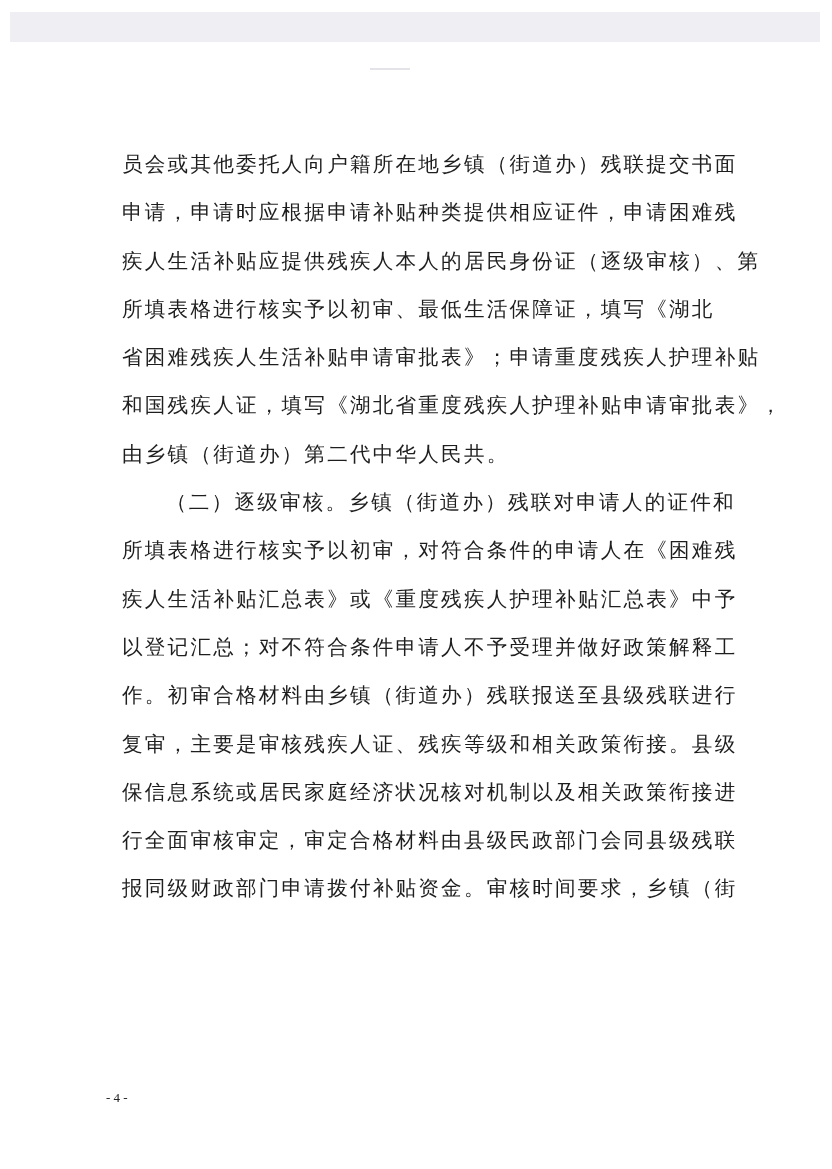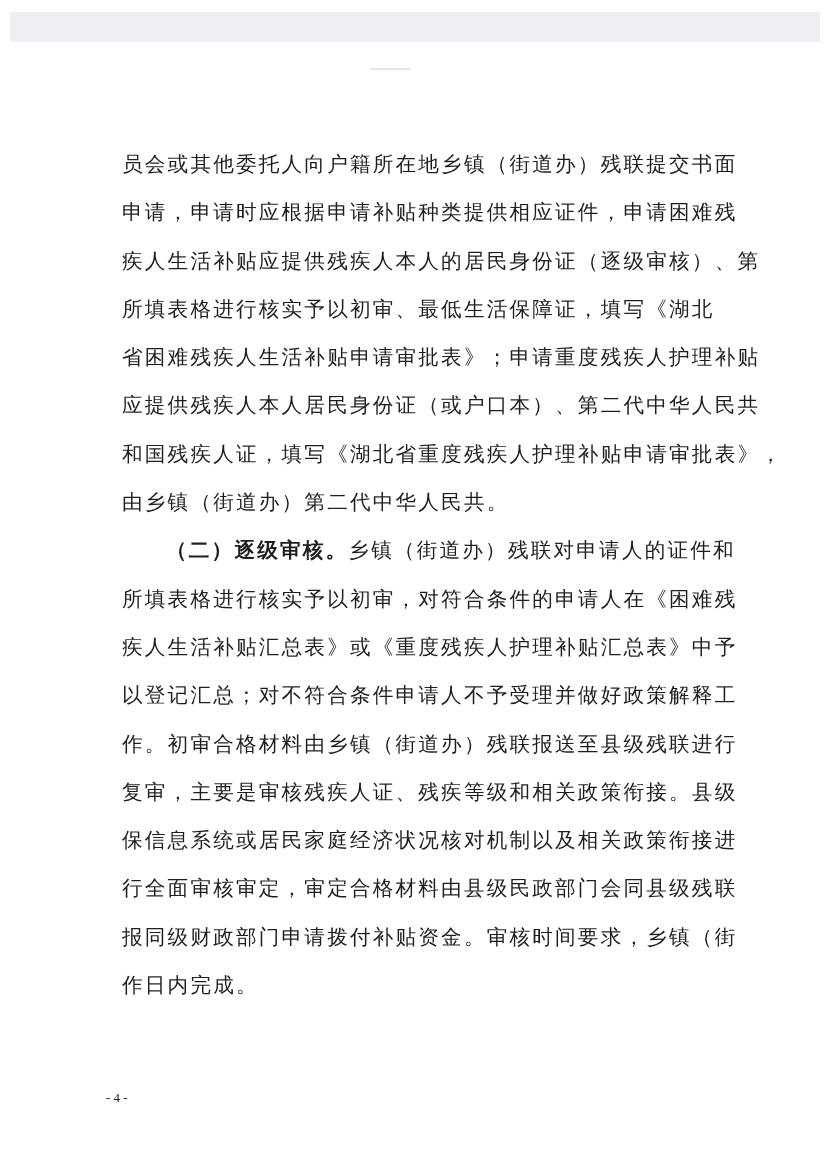--- a/index.html
+++ b/index.html
@@ -34,21 +34,21 @@
       line-height: 48.3px;
       font-size: 20.6px;
       letter-spacing: 2.2px;
       white-space: nowrap;
       overflow: visible;
     }
     .line.indent {
       padding-left: 44px;
     }
     .bold {
-      font-weight: bold;
+      font-weight: normal;
     }
     .page-number {
       position: absolute;
       left: 106px;
       top: 1090px;
       font-family: "Liberation Serif", serif;
       font-size: 13px;
       color: #222;
     }
     .scan-mark {
@@ -67,32 +67,30 @@
 <div class="scan-band"></div>
 <div class="scan-mark"></div>
 
 <div class="page-text">
   <div>
     <div class="line">员会或其他委托人向户籍所在地乡镇（街道办）残联提交书面</div>
     <div class="line">申请，申请时应根据申请补贴种类提供相应证件，申请困难残</div>
     <div class="line">疾人生活补贴应提供残疾人本人的居民身份证（逐级审核）、第</div>
     <div class="line">所填表格进行核实予以初审、最低生活保障证，填写《湖北</div>
     <div class="line">省困难残疾人生活补贴申请审批表》；申请重度残疾人护理补贴</div>
-    <div class="line">应提供残疾人本人居民身份证（或户口本）、第二代中华人民共</div>
     <div class="line">和国残疾人证，填写《湖北省重度残疾人护理补贴申请审批表》，</div>
     <div class="line">由乡镇（街道办）第二代中华人民共。</div>
   </div>
 
   <div>
     <div class="line indent"><span class="bold">（二）逐级审核。</span><span>乡镇（街道办）残联对申请人的证件和</span></div>
     <div class="line">所填表格进行核实予以初审，对符合条件的申请人在《困难残</div>
     <div class="line">疾人生活补贴汇总表》或《重度残疾人护理补贴汇总表》中予</div>
     <div class="line">以登记汇总；对不符合条件申请人不予受理并做好政策解释工</div>
     <div class="line">作。初审合格材料由乡镇（街道办）残联报送至县级残联进行</div>
     <div class="line">复审，主要是审核残疾人证、残疾等级和相关政策衔接。县级</div>
     <div class="line">保信息系统或居民家庭经济状况核对机制以及相关政策衔接进</div>
     <div class="line">行全面审核审定，审定合格材料由县级民政部门会同县级残联</div>
     <div class="line">报同级财政部门申请拨付补贴资金。审核时间要求，乡镇（街</div>
-    <div class="line">作日内完成。</div>
   </div>
 </div>
 
 <div class="page-number">- 4 -</div>
 
 </body></html>

